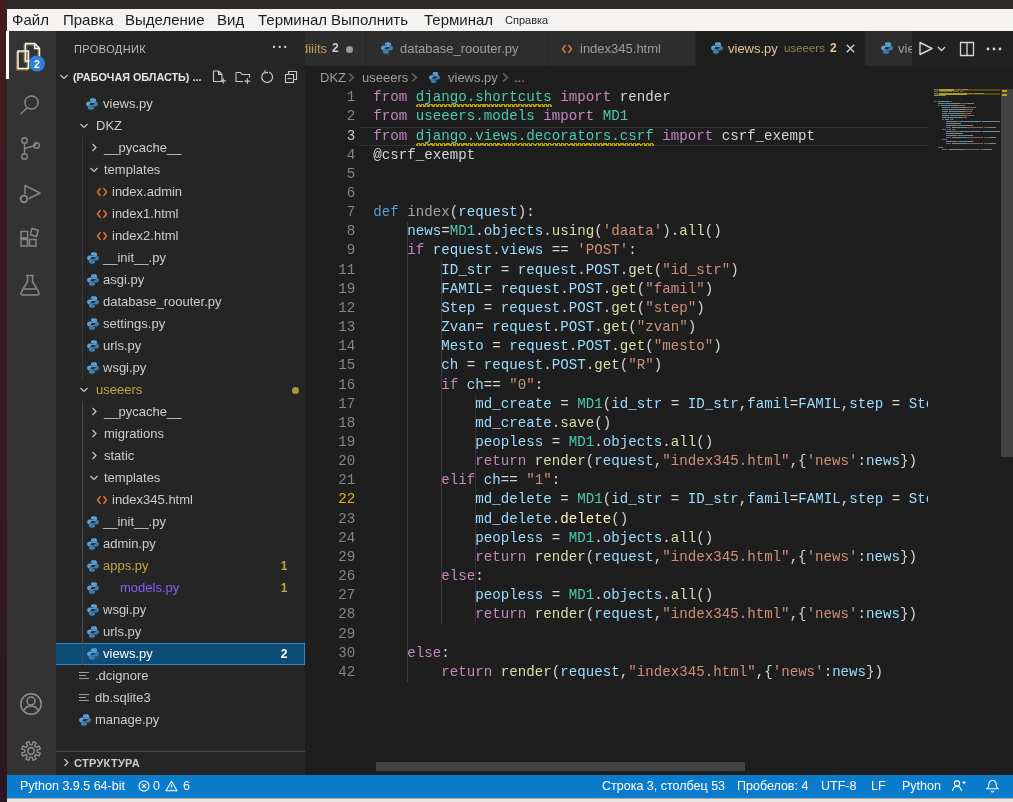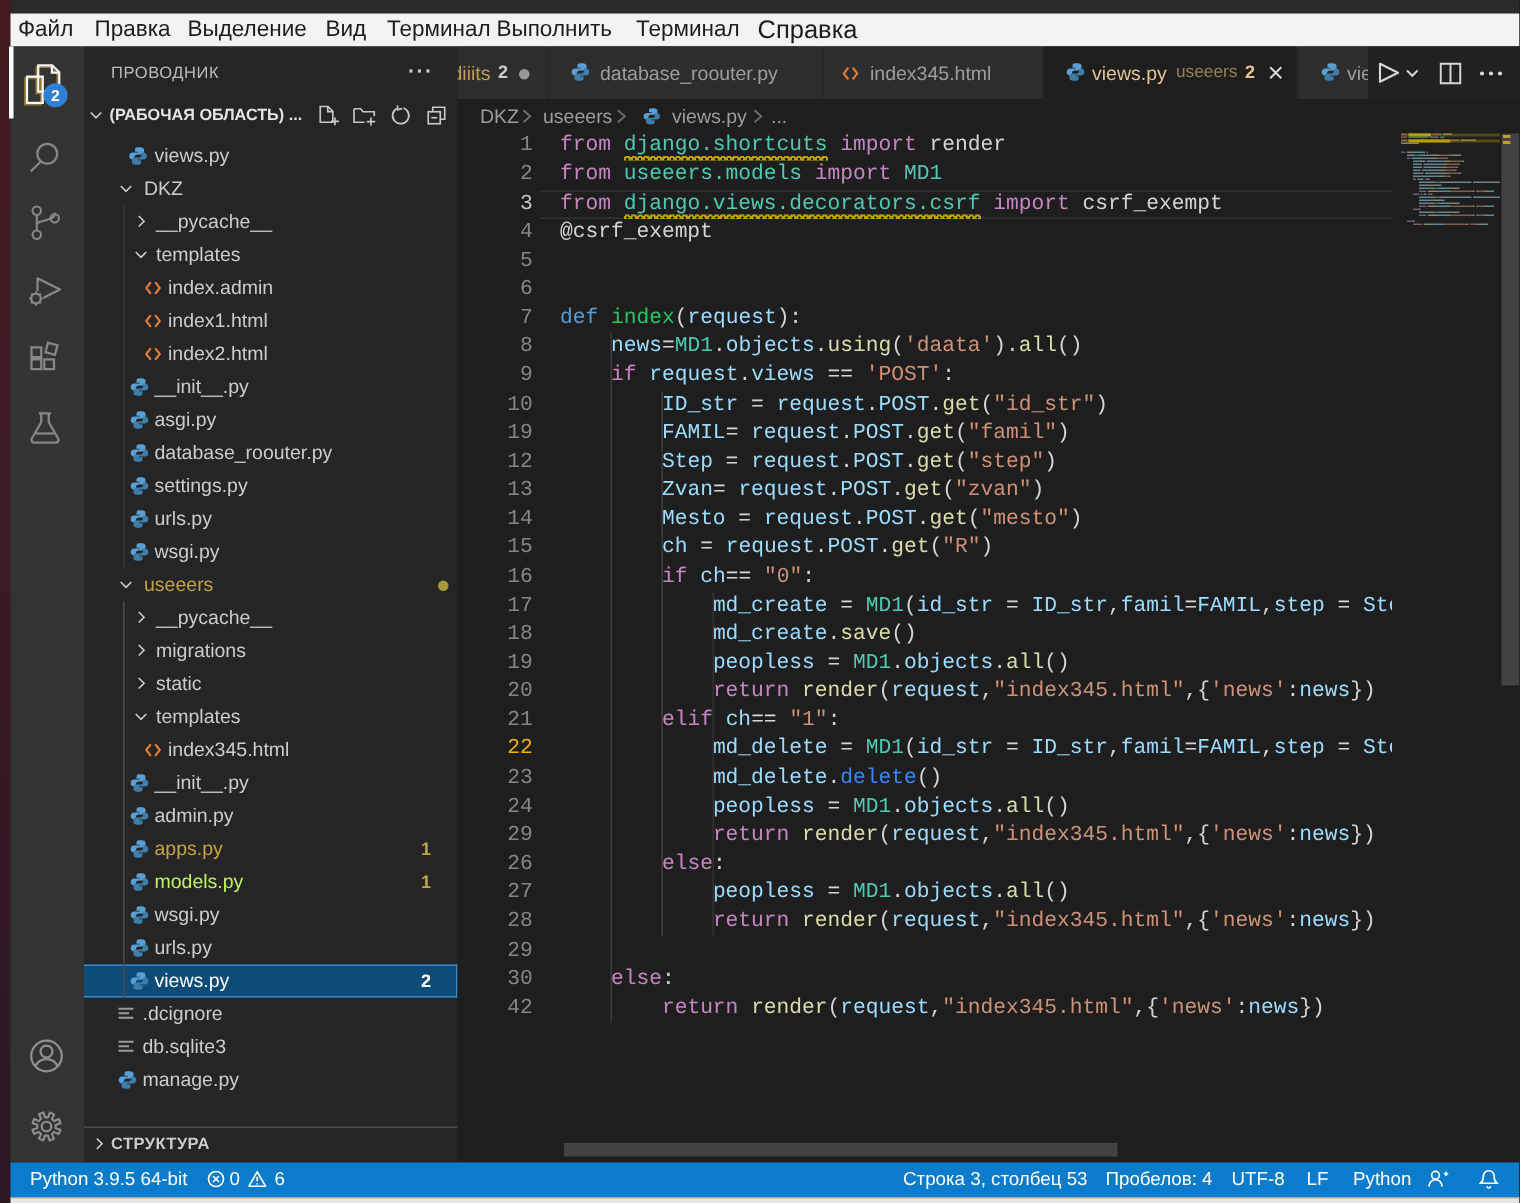--- a/index.html
+++ b/index.html
@@ -13,21 +13,21 @@
 <div class="abs" style="left:7px;top:0;width:1006px;height:9px;background:#2b2a29"></div>
 
 <div class="abs" style="left:7px;top:9px;width:1006px;height:22px;background:#f4f3f1">
     <div style="position:absolute;left:5px;top:0;height:22px;line-height:22px;font-size:15px;color:#1d1d1d">Файл</div>
     <div style="position:absolute;left:56px;top:0;height:22px;line-height:22px;font-size:15px;color:#1d1d1d">Правка</div>
     <div style="position:absolute;left:118px;top:0;height:22px;line-height:22px;font-size:15px;color:#1d1d1d">Выделение</div>
     <div style="position:absolute;left:210px;top:0;height:22px;line-height:22px;font-size:15px;color:#1d1d1d">Вид</div>
     <div style="position:absolute;left:251px;top:0;height:22px;line-height:22px;font-size:15px;color:#1d1d1d">Терминал</div>
     <div style="position:absolute;left:324px;top:0;height:22px;line-height:22px;font-size:15px;color:#1d1d1d">Выполнить</div>
     <div style="position:absolute;left:417px;top:0;height:22px;line-height:22px;font-size:15px;color:#1d1d1d">Терминал</div>
-    <div style="position:absolute;left:498px;top:0;height:22px;line-height:22px;font-size:17px;color:#1d1d1d">Справка</div>
+    <div style="position:absolute;left:498px;top:0;height:22px;line-height:22px;font-size:11px;color:#1d1d1d">Справка</div>
   </div>
 
 <div class="abs" style="left:7px;top:31px;width:49px;height:744px;background:#333333"></div>
 <svg style="position:absolute;left:0;top:0" width="56" height="802" viewBox="0 0 56 802">
 <g fill="none">
 <path d="M25.5 43.5h9.3l4.7 4.7V61H25.5z M18 51h10.5v17.5H18z" stroke="#a8893a" stroke-width="1.4" opacity="0.8" transform="translate(-1.2,1.2)"></path>
 <path d="M25.5 43.5h9.3l4.7 4.7V61H25.5z M34.6 43.5v4.9h4.9 M18 51h10.5v17.5H18z" stroke="#f4f4f4" stroke-width="1.5"></path>
 <circle cx="37" cy="63.5" r="8" fill="#2f81d7" stroke="none"></circle>
 <text x="37" y="67.5" fill="#ffffff" font-size="10.5" font-weight="bold" text-anchor="middle" font-family="Liberation Sans">2</text>
 <g stroke="#878787" stroke-width="1.5">
@@ -196,21 +196,21 @@
 <svg style="position:absolute;left:86px;top:559px;opacity:1.0" width="14" height="14" viewBox="0 0 14 14">
 <path d="M6.9 1.2C5.2 1.2 5 2 5 2.7V4.1h2.2v.5H3.4C2 4.6 1.1 5.6 1.1 7c0 1.4.9 2.4 2.3 2.4H4.6V7.9c0-1.1.9-1.9 2-1.9h2.9c.9 0 1.5-.7 1.5-1.5V2.7c0-.8-.9-1.5-2.6-1.5z" fill="#5a9fd4"></path>
 <path d="M7.1 12.8c1.7 0 1.9-.8 1.9-1.5V9.9H6.8v-.5h3.8c1.4 0 2.3-1 2.3-2.4 0-1.4-.9-2.4-2.3-2.4H9.4V6.1c0 1.1-.9 1.9-2 1.9H4.5C3.6 8 3 8.7 3 9.5v1.8c0 .8.9 1.5 2.6 1.5z" fill="#3e7daa"></path>
 </svg>
 <div style="position:absolute;left:103px;top:555px;height:22px;line-height:22px;font-size:13px;color:#c3a343">apps.py</div>
 <div style="position:absolute;left:278px;top:555px;width:12px;height:22px;line-height:22px;font-size:12px;font-weight:bold;color:#c3a343;text-align:center">1</div>
 <svg style="position:absolute;left:86px;top:581px;opacity:1.0" width="14" height="14" viewBox="0 0 14 14">
 <path d="M6.9 1.2C5.2 1.2 5 2 5 2.7V4.1h2.2v.5H3.4C2 4.6 1.1 5.6 1.1 7c0 1.4.9 2.4 2.3 2.4H4.6V7.9c0-1.1.9-1.9 2-1.9h2.9c.9 0 1.5-.7 1.5-1.5V2.7c0-.8-.9-1.5-2.6-1.5z" fill="#5a9fd4"></path>
 <path d="M7.1 12.8c1.7 0 1.9-.8 1.9-1.5V9.9H6.8v-.5h3.8c1.4 0 2.3-1 2.3-2.4 0-1.4-.9-2.4-2.3-2.4H9.4V6.1c0 1.1-.9 1.9-2 1.9H4.5C3.6 8 3 8.7 3 9.5v1.8c0 .8.9 1.5 2.6 1.5z" fill="#3e7daa"></path>
 </svg>
-<div style="position:absolute;left:103px;top:577px;height:22px;line-height:22px;font-size:13px;color:#bef264">models.py</div>
+<div style="position:absolute;left:120px;top:577px;height:22px;line-height:22px;font-size:13px;color:#8b5cf6">models.py</div>
 <div style="position:absolute;left:278px;top:577px;width:12px;height:22px;line-height:22px;font-size:12px;font-weight:bold;color:#c3a343;text-align:center">1</div>
 <svg style="position:absolute;left:86px;top:603px;opacity:1.0" width="14" height="14" viewBox="0 0 14 14">
 <path d="M6.9 1.2C5.2 1.2 5 2 5 2.7V4.1h2.2v.5H3.4C2 4.6 1.1 5.6 1.1 7c0 1.4.9 2.4 2.3 2.4H4.6V7.9c0-1.1.9-1.9 2-1.9h2.9c.9 0 1.5-.7 1.5-1.5V2.7c0-.8-.9-1.5-2.6-1.5z" fill="#5a9fd4"></path>
 <path d="M7.1 12.8c1.7 0 1.9-.8 1.9-1.5V9.9H6.8v-.5h3.8c1.4 0 2.3-1 2.3-2.4 0-1.4-.9-2.4-2.3-2.4H9.4V6.1c0 1.1-.9 1.9-2 1.9H4.5C3.6 8 3 8.7 3 9.5v1.8c0 .8.9 1.5 2.6 1.5z" fill="#3e7daa"></path>
 </svg>
 <div style="position:absolute;left:103px;top:599px;height:22px;line-height:22px;font-size:13px;color:#cccccc">wsgi.py</div>
 <svg style="position:absolute;left:86px;top:625px;opacity:1.0" width="14" height="14" viewBox="0 0 14 14">
 <path d="M6.9 1.2C5.2 1.2 5 2 5 2.7V4.1h2.2v.5H3.4C2 4.6 1.1 5.6 1.1 7c0 1.4.9 2.4 2.3 2.4H4.6V7.9c0-1.1.9-1.9 2-1.9h2.9c.9 0 1.5-.7 1.5-1.5V2.7c0-.8-.9-1.5-2.6-1.5z" fill="#5a9fd4"></path>
 <path d="M7.1 12.8c1.7 0 1.9-.8 1.9-1.5V9.9H6.8v-.5h3.8c1.4 0 2.3-1 2.3-2.4 0-1.4-.9-2.4-2.3-2.4H9.4V6.1c0 1.1-.9 1.9-2 1.9H4.5C3.6 8 3 8.7 3 9.5v1.8c0 .8.9 1.5 2.6 1.5z" fill="#3e7daa"></path>
 </svg>
@@ -314,21 +314,21 @@
 <div class="abs" style="left:305px;top:88.2px;width:50.2px;text-align:right">
     <pre><span style="color:#858585">1</span>
 <span style="color:#858585">2</span>
 <span style="color:#c6c6c6">3</span>
 <span style="color:#858585">4</span>
 <span style="color:#858585">5</span>
 <span style="color:#858585">6</span>
 <span style="color:#858585">7</span>
 <span style="color:#858585">8</span>
 <span style="color:#858585">9</span>
-<span style="color:#858585">10</span>
+<span style="color:#858585">11</span>
 <span style="color:#858585">19</span>
 <span style="color:#858585">12</span>
 <span style="color:#858585">13</span>
 <span style="color:#858585">14</span>
 <span style="color:#858585">15</span>
 <span style="color:#858585">16</span>
 <span style="color:#858585">17</span>
 <span style="color:#858585">18</span>
 <span style="color:#858585">19</span>
 <span style="color:#858585">20</span>
@@ -344,37 +344,37 @@
 <span style="color:#858585">30</span>
 <span style="color:#858585">42</span></pre>
   </div>
 <div class="abs" style="left:373.3px;top:88.2px;width:554.7px;overflow:hidden">
     <pre><span style="color:#C586C0">from</span><span style="color:#D4D4D4"> </span><span style="color:#4EC9B0">django.shortcuts</span><span style="color:#D4D4D4"> </span><span style="color:#C586C0">import</span><span style="color:#D4D4D4"> </span><span style="color:#D4D4D4">render</span>
 <span style="color:#C586C0">from</span><span style="color:#D4D4D4"> </span><span style="color:#4EC9B0">useeers.models</span><span style="color:#D4D4D4"> </span><span style="color:#C586C0">import</span><span style="color:#D4D4D4"> </span><span style="color:#4EC9B0">MD1</span>
 <span style="color:#C586C0">from</span><span style="color:#D4D4D4"> </span><span style="color:#4EC9B0">django.views.decorators.csrf</span><span style="color:#D4D4D4"> </span><span style="color:#C586C0">import</span><span style="color:#D4D4D4"> </span><span style="color:#D4D4D4">csrf_exempt</span>
 <span style="color:#D4D4D4">@csrf_exempt</span>
 
 
-<span style="color:#569CD6">def</span><span style="color:#D4D4D4"> </span><span style="color:#22c55e">index</span><span style="color:#D4D4D4">(</span><span style="color:#9CDCFE">request</span><span style="color:#D4D4D4">):</span>
+<span style="color:#569CD6">def</span><span style="color:#D4D4D4"> </span><span style="color:#a3a3a3">index</span><span style="color:#D4D4D4">(</span><span style="color:#9CDCFE">request</span><span style="color:#D4D4D4">):</span>
 <span style="color:#D4D4D4">    </span><span style="color:#9CDCFE">news</span><span style="color:#D4D4D4">=</span><span style="color:#4EC9B0">MD1</span><span style="color:#D4D4D4">.</span><span style="color:#9CDCFE">objects</span><span style="color:#D4D4D4">.</span><span style="color:#DCDCAA">using</span><span style="color:#D4D4D4">(</span><span style="color:#CE9178">'daata'</span><span style="color:#D4D4D4">).</span><span style="color:#DCDCAA">all</span><span style="color:#D4D4D4">()</span>
 <span style="color:#D4D4D4">    </span><span style="color:#C586C0">if</span><span style="color:#D4D4D4"> </span><span style="color:#9CDCFE">request</span><span style="color:#D4D4D4">.</span><span style="color:#9CDCFE">views</span><span style="color:#D4D4D4"> == </span><span style="color:#CE9178">'POST'</span><span style="color:#D4D4D4">:</span>
 <span style="color:#D4D4D4">        </span><span style="color:#9CDCFE">ID_str</span><span style="color:#D4D4D4"> = </span><span style="color:#9CDCFE">request</span><span style="color:#D4D4D4">.</span><span style="color:#9CDCFE">POST</span><span style="color:#D4D4D4">.</span><span style="color:#DCDCAA">get</span><span style="color:#D4D4D4">(</span><span style="color:#CE9178">"id_str"</span><span style="color:#D4D4D4">)</span>
 <span style="color:#D4D4D4">        </span><span style="color:#9CDCFE">FAMIL</span><span style="color:#D4D4D4">= </span><span style="color:#9CDCFE">request</span><span style="color:#D4D4D4">.</span><span style="color:#9CDCFE">POST</span><span style="color:#D4D4D4">.</span><span style="color:#DCDCAA">get</span><span style="color:#D4D4D4">(</span><span style="color:#CE9178">"famil"</span><span style="color:#D4D4D4">)</span>
 <span style="color:#D4D4D4">        </span><span style="color:#9CDCFE">Step</span><span style="color:#D4D4D4"> = </span><span style="color:#9CDCFE">request</span><span style="color:#D4D4D4">.</span><span style="color:#9CDCFE">POST</span><span style="color:#D4D4D4">.</span><span style="color:#DCDCAA">get</span><span style="color:#D4D4D4">(</span><span style="color:#CE9178">"step"</span><span style="color:#D4D4D4">)</span>
 <span style="color:#D4D4D4">        </span><span style="color:#9CDCFE">Zvan</span><span style="color:#D4D4D4">= </span><span style="color:#9CDCFE">request</span><span style="color:#D4D4D4">.</span><span style="color:#9CDCFE">POST</span><span style="color:#D4D4D4">.</span><span style="color:#DCDCAA">get</span><span style="color:#D4D4D4">(</span><span style="color:#CE9178">"zvan"</span><span style="color:#D4D4D4">)</span>
 <span style="color:#D4D4D4">        </span><span style="color:#9CDCFE">Mesto</span><span style="color:#D4D4D4"> = </span><span style="color:#9CDCFE">request</span><span style="color:#D4D4D4">.</span><span style="color:#9CDCFE">POST</span><span style="color:#D4D4D4">.</span><span style="color:#DCDCAA">get</span><span style="color:#D4D4D4">(</span><span style="color:#CE9178">"mesto"</span><span style="color:#D4D4D4">)</span>
 <span style="color:#D4D4D4">        </span><span style="color:#9CDCFE">ch</span><span style="color:#D4D4D4"> = </span><span style="color:#9CDCFE">request</span><span style="color:#D4D4D4">.</span><span style="color:#9CDCFE">POST</span><span style="color:#D4D4D4">.</span><span style="color:#DCDCAA">get</span><span style="color:#D4D4D4">(</span><span style="color:#CE9178">"R"</span><span style="color:#D4D4D4">)</span>
 <span style="color:#D4D4D4">        </span><span style="color:#C586C0">if</span><span style="color:#D4D4D4"> </span><span style="color:#9CDCFE">ch</span><span style="color:#D4D4D4">== </span><span style="color:#CE9178">"0"</span><span style="color:#D4D4D4">:</span>
 <span style="color:#D4D4D4">            </span><span style="color:#9CDCFE">md_create</span><span style="color:#D4D4D4"> = </span><span style="color:#4EC9B0">MD1</span><span style="color:#D4D4D4">(</span><span style="color:#9CDCFE">id_str</span><span style="color:#D4D4D4"> = </span><span style="color:#9CDCFE">ID_str</span><span style="color:#D4D4D4">,</span><span style="color:#9CDCFE">famil</span><span style="color:#D4D4D4">=</span><span style="color:#9CDCFE">FAMIL</span><span style="color:#D4D4D4">,</span><span style="color:#9CDCFE">step</span><span style="color:#D4D4D4"> = </span><span style="color:#9CDCFE">Step</span>
 <span style="color:#D4D4D4">            </span><span style="color:#9CDCFE">md_create</span><span style="color:#D4D4D4">.</span><span style="color:#DCDCAA">save</span><span style="color:#D4D4D4">()</span>
 <span style="color:#D4D4D4">            </span><span style="color:#9CDCFE">peopless</span><span style="color:#D4D4D4"> = </span><span style="color:#4EC9B0">MD1</span><span style="color:#D4D4D4">.</span><span style="color:#9CDCFE">objects</span><span style="color:#D4D4D4">.</span><span style="color:#DCDCAA">all</span><span style="color:#D4D4D4">()</span>
 <span style="color:#D4D4D4">            </span><span style="color:#C586C0">return</span><span style="color:#D4D4D4"> </span><span style="color:#DCDCAA">render</span><span style="color:#D4D4D4">(</span><span style="color:#9CDCFE">request</span><span style="color:#D4D4D4">,</span><span style="color:#CE9178">"index345.html"</span><span style="color:#D4D4D4">,{</span><span style="color:#CE9178">'news'</span><span style="color:#D4D4D4">:</span><span style="color:#9CDCFE">news</span><span style="color:#D4D4D4">})</span>
 <span style="color:#D4D4D4">        </span><span style="color:#C586C0">elif</span><span style="color:#D4D4D4"> </span><span style="color:#9CDCFE">ch</span><span style="color:#D4D4D4">== </span><span style="color:#CE9178">"1"</span><span style="color:#D4D4D4">:</span>
 <span style="color:#D4D4D4">            </span><span style="color:#9CDCFE">md_delete</span><span style="color:#D4D4D4"> = </span><span style="color:#4EC9B0">MD1</span><span style="color:#D4D4D4">(</span><span style="color:#9CDCFE">id_str</span><span style="color:#D4D4D4"> = </span><span style="color:#9CDCFE">ID_str</span><span style="color:#D4D4D4">,</span><span style="color:#9CDCFE">famil</span><span style="color:#D4D4D4">=</span><span style="color:#9CDCFE">FAMIL</span><span style="color:#D4D4D4">,</span><span style="color:#9CDCFE">step</span><span style="color:#D4D4D4"> = </span><span style="color:#9CDCFE">Step</span>
-<span style="color:#D4D4D4">            </span><span style="color:#9CDCFE">md_delete</span><span style="color:#D4D4D4">.</span><span style="color:#3b82f6">delete</span><span style="color:#D4D4D4">()</span>
+<span style="color:#D4D4D4">            </span><span style="color:#9CDCFE">md_delete</span><span style="color:#D4D4D4">.</span><span style="color:#fef9c3">delete</span><span style="color:#D4D4D4">()</span>
 <span style="color:#D4D4D4">            </span><span style="color:#9CDCFE">peopless</span><span style="color:#D4D4D4"> = </span><span style="color:#4EC9B0">MD1</span><span style="color:#D4D4D4">.</span><span style="color:#9CDCFE">objects</span><span style="color:#D4D4D4">.</span><span style="color:#DCDCAA">all</span><span style="color:#D4D4D4">()</span>
 <span style="color:#D4D4D4">            </span><span style="color:#C586C0">return</span><span style="color:#D4D4D4"> </span><span style="color:#DCDCAA">render</span><span style="color:#D4D4D4">(</span><span style="color:#9CDCFE">request</span><span style="color:#D4D4D4">,</span><span style="color:#CE9178">"index345.html"</span><span style="color:#D4D4D4">,{</span><span style="color:#CE9178">'news'</span><span style="color:#D4D4D4">:</span><span style="color:#9CDCFE">news</span><span style="color:#D4D4D4">})</span>
 <span style="color:#D4D4D4">        </span><span style="color:#C586C0">else</span><span style="color:#D4D4D4">:</span>
 <span style="color:#D4D4D4">            </span><span style="color:#9CDCFE">peopless</span><span style="color:#D4D4D4"> = </span><span style="color:#4EC9B0">MD1</span><span style="color:#D4D4D4">.</span><span style="color:#9CDCFE">objects</span><span style="color:#D4D4D4">.</span><span style="color:#DCDCAA">all</span><span style="color:#D4D4D4">()</span>
 <span style="color:#D4D4D4">            </span><span style="color:#C586C0">return</span><span style="color:#D4D4D4"> </span><span style="color:#DCDCAA">render</span><span style="color:#D4D4D4">(</span><span style="color:#9CDCFE">request</span><span style="color:#D4D4D4">,</span><span style="color:#CE9178">"index345.html"</span><span style="color:#D4D4D4">,{</span><span style="color:#CE9178">'news'</span><span style="color:#D4D4D4">:</span><span style="color:#9CDCFE">news</span><span style="color:#D4D4D4">})</span>
 
 <span style="color:#D4D4D4">    </span><span style="color:#C586C0">else</span><span style="color:#D4D4D4">:</span>
 <span style="color:#D4D4D4">        </span><span style="color:#C586C0">return</span><span style="color:#D4D4D4"> </span><span style="color:#DCDCAA">render</span><span style="color:#D4D4D4">(</span><span style="color:#9CDCFE">request</span><span style="color:#D4D4D4">,</span><span style="color:#CE9178">"index345.html"</span><span style="color:#D4D4D4">,{</span><span style="color:#CE9178">'news'</span><span style="color:#D4D4D4">:</span><span style="color:#9CDCFE">news</span><span style="color:#D4D4D4">})</span></pre>
   </div>
 <div style="position:absolute;left:415.8px;top:104.1px;width:136.0px;height:3px;background:repeating-linear-gradient(45deg,#b8a000 0 1.5px,transparent 1.5px 3px),repeating-linear-gradient(-45deg,#b8a000 0 1.5px,transparent 1.5px 3px)"></div>

